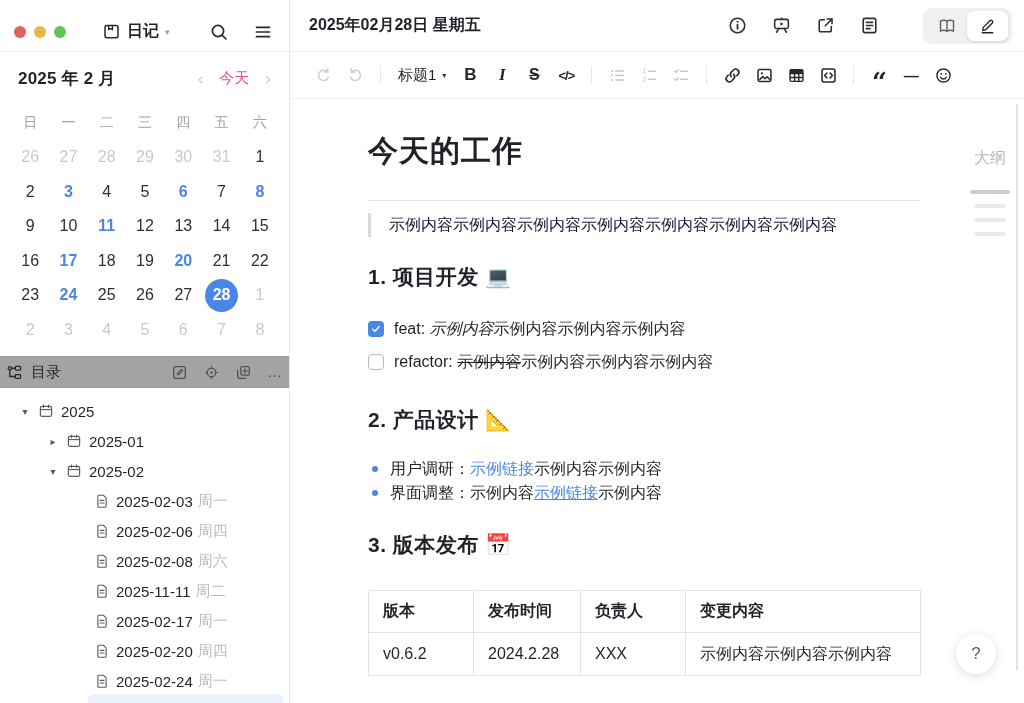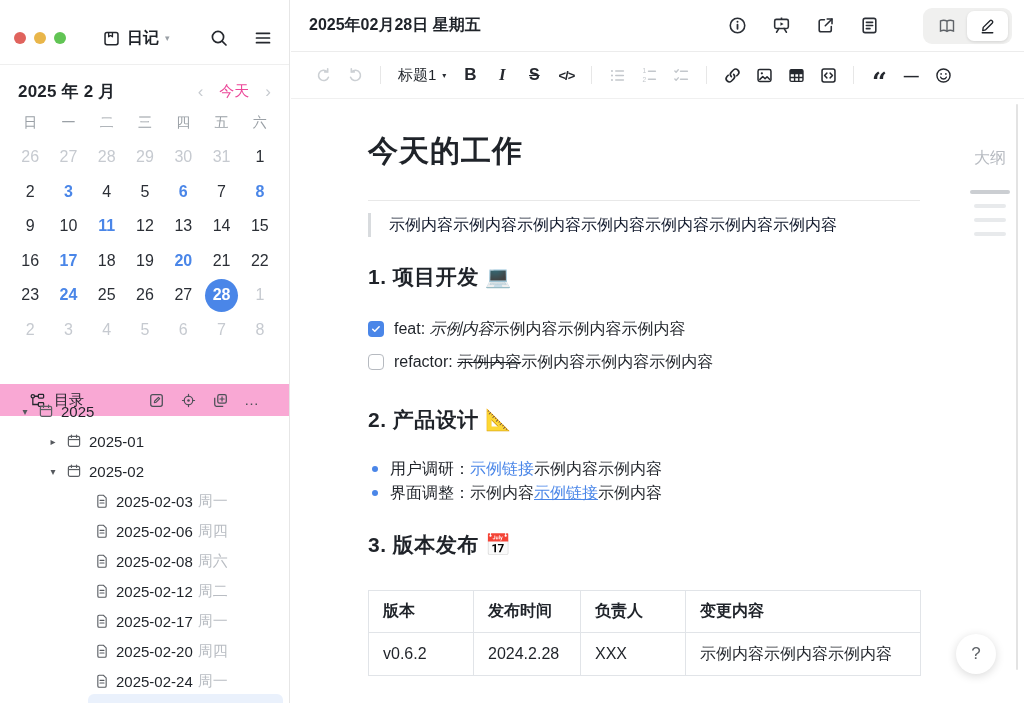--- a/index.html
+++ b/index.html
@@ -2,21 +2,21 @@
 <html><head>
 <meta charset="utf-8">
 <style>
   * { margin:0; padding:0; box-sizing:border-box; }
   html,body { width:1024px; height:703px; overflow:hidden; }
   body { font-family:"Liberation Sans","DejaVu Sans",sans-serif; background:#fff; color:#1f2329; position:relative; }
   svg { display:block; }
 
   
   .sidebar { position:absolute; left:0; top:0; width:290px; height:703px; background:#fff; border-right:1px solid #e6e6e6; }
-  .sb-titlebar { height:65px; display:flex; align-items:center; padding:12px 16px 0 14px; border-bottom:1px solid #efefef; }
+  .sb-titlebar { height:52px; display:flex; align-items:center; padding:12px 16px 0 14px; border-bottom:1px solid #efefef; }
   .tl { width:12px; height:12px; border-radius:50%; margin-right:8px; }
   .app-switch { display:flex; align-items:center; gap:6px; margin-left:28px; cursor:default; }
   .app-switch .lbl { font-size:16px; font-weight:600; }
   .caret { font-size:9px; color:#9aa0a6; }
   .sb-title-icons { margin-left:auto; display:flex; align-items:center; gap:24px; color:#25282e; }
 
   .cal-head { display:flex; align-items:center; padding:0 18px; height:44px; margin-top:4px; }
   .cal-title { font-size:17px; font-weight:700; letter-spacing:.2px; }
   .cal-nav { margin-left:auto; display:flex; align-items:center; gap:16px; }
   .cal-nav .chev { font-size:17px; color:#c7cbd0; line-height:1; }
@@ -24,21 +24,21 @@
 
   .cal-week, .cal-days { position:absolute; left:11px; width:268px; display:grid; grid-template-columns:repeat(7,1fr); }
   .cal-week { top:110px; }
   .wd { height:26px; display:flex; align-items:center; justify-content:center; font-size:14px; color:#9aa0a6; }
   .cal-days { top:140px; grid-auto-rows:34.5px; }
   .day { display:flex; align-items:center; justify-content:center; font-size:16px; color:#2b2f36; font-weight:500; cursor:default; }
   .day.muted { color:#c6cad0; font-weight:400; }
   .day.entry { color:#4a86e8; font-weight:700; }
   .day.selected { background:#4a86e8; color:#fff; font-weight:700; width:33px; height:33px; border-radius:50%; justify-self:center; align-self:center; }
 
-  .dir-head { position:absolute; top:356px; left:0; width:289px; height:32px; background:#f9a8d4; display:flex; align-items:center; padding:0 29px;margin-top:28px; }
+  .dir-head { position:absolute; top:356px; left:0; width:289px; height:32px; background:#a3a3a3; display:flex; align-items:center; padding:0 6px; }
   .dir-head .lbl { font-size:15px; font-weight:500; margin-left:8px; }
   .dir-head-icons { margin-left:auto; display:flex; align-items:center; gap:15px; color:#4c5057; }
   .dir-head-icons .dots { font-size:15px; color:#4c5057; letter-spacing:1px; line-height:0; }
 
   .dir-tree { position:absolute; top:396px; left:0; width:289px; }
   .trow { height:30px; display:flex; align-items:center; font-size:15px; color:#1f2329; cursor:default; }
   .trow .tchev { width:14px; font-size:10px; color:#55585d; text-align:center; }
   .trow .ticon { margin:0 7px 0 6px; color:#5b5e63; }
   .lv1 { padding-left:18px; } .lv2 { padding-left:46px; }
   .entry-row { padding-left:94px; }
@@ -325,21 +325,21 @@
     </div>
     <div class="trow entry-row">
       <span class="ticon">
           <svg width="16" height="16" viewBox="0 0 20 20">
             <g fill="none" stroke="currentColor" stroke-width="1.4">
               <path d="M4.8 4.4 a1.6 1.6 0 0 1 1.6 -1.6 h5.4 l3.4 3.4 v10 a1.6 1.6 0 0 1 -1.6 1.6 H6.4 a1.6 1.6 0 0 1 -1.6 -1.6 z"></path>
               <path d="M7.4 9.2 h5.2 M7.4 12.4 h5.2" stroke-width="1.3" stroke-linecap="round"></path>
             </g>
           </svg>
         </span>
-      <span>2025-02-12</span>
+      <span>2025-11-11</span>
       <span class="entry-week">周二</span>
     </div>
     <div class="trow entry-row">
       <span class="ticon">
           <svg width="16" height="16" viewBox="0 0 20 20">
             <g fill="none" stroke="currentColor" stroke-width="1.4">
               <path d="M4.8 4.4 a1.6 1.6 0 0 1 1.6 -1.6 h5.4 l3.4 3.4 v10 a1.6 1.6 0 0 1 -1.6 1.6 H6.4 a1.6 1.6 0 0 1 -1.6 -1.6 z"></path>
               <path d="M7.4 9.2 h5.2 M7.4 12.4 h5.2" stroke-width="1.3" stroke-linecap="round"></path>
             </g>
           </svg>

